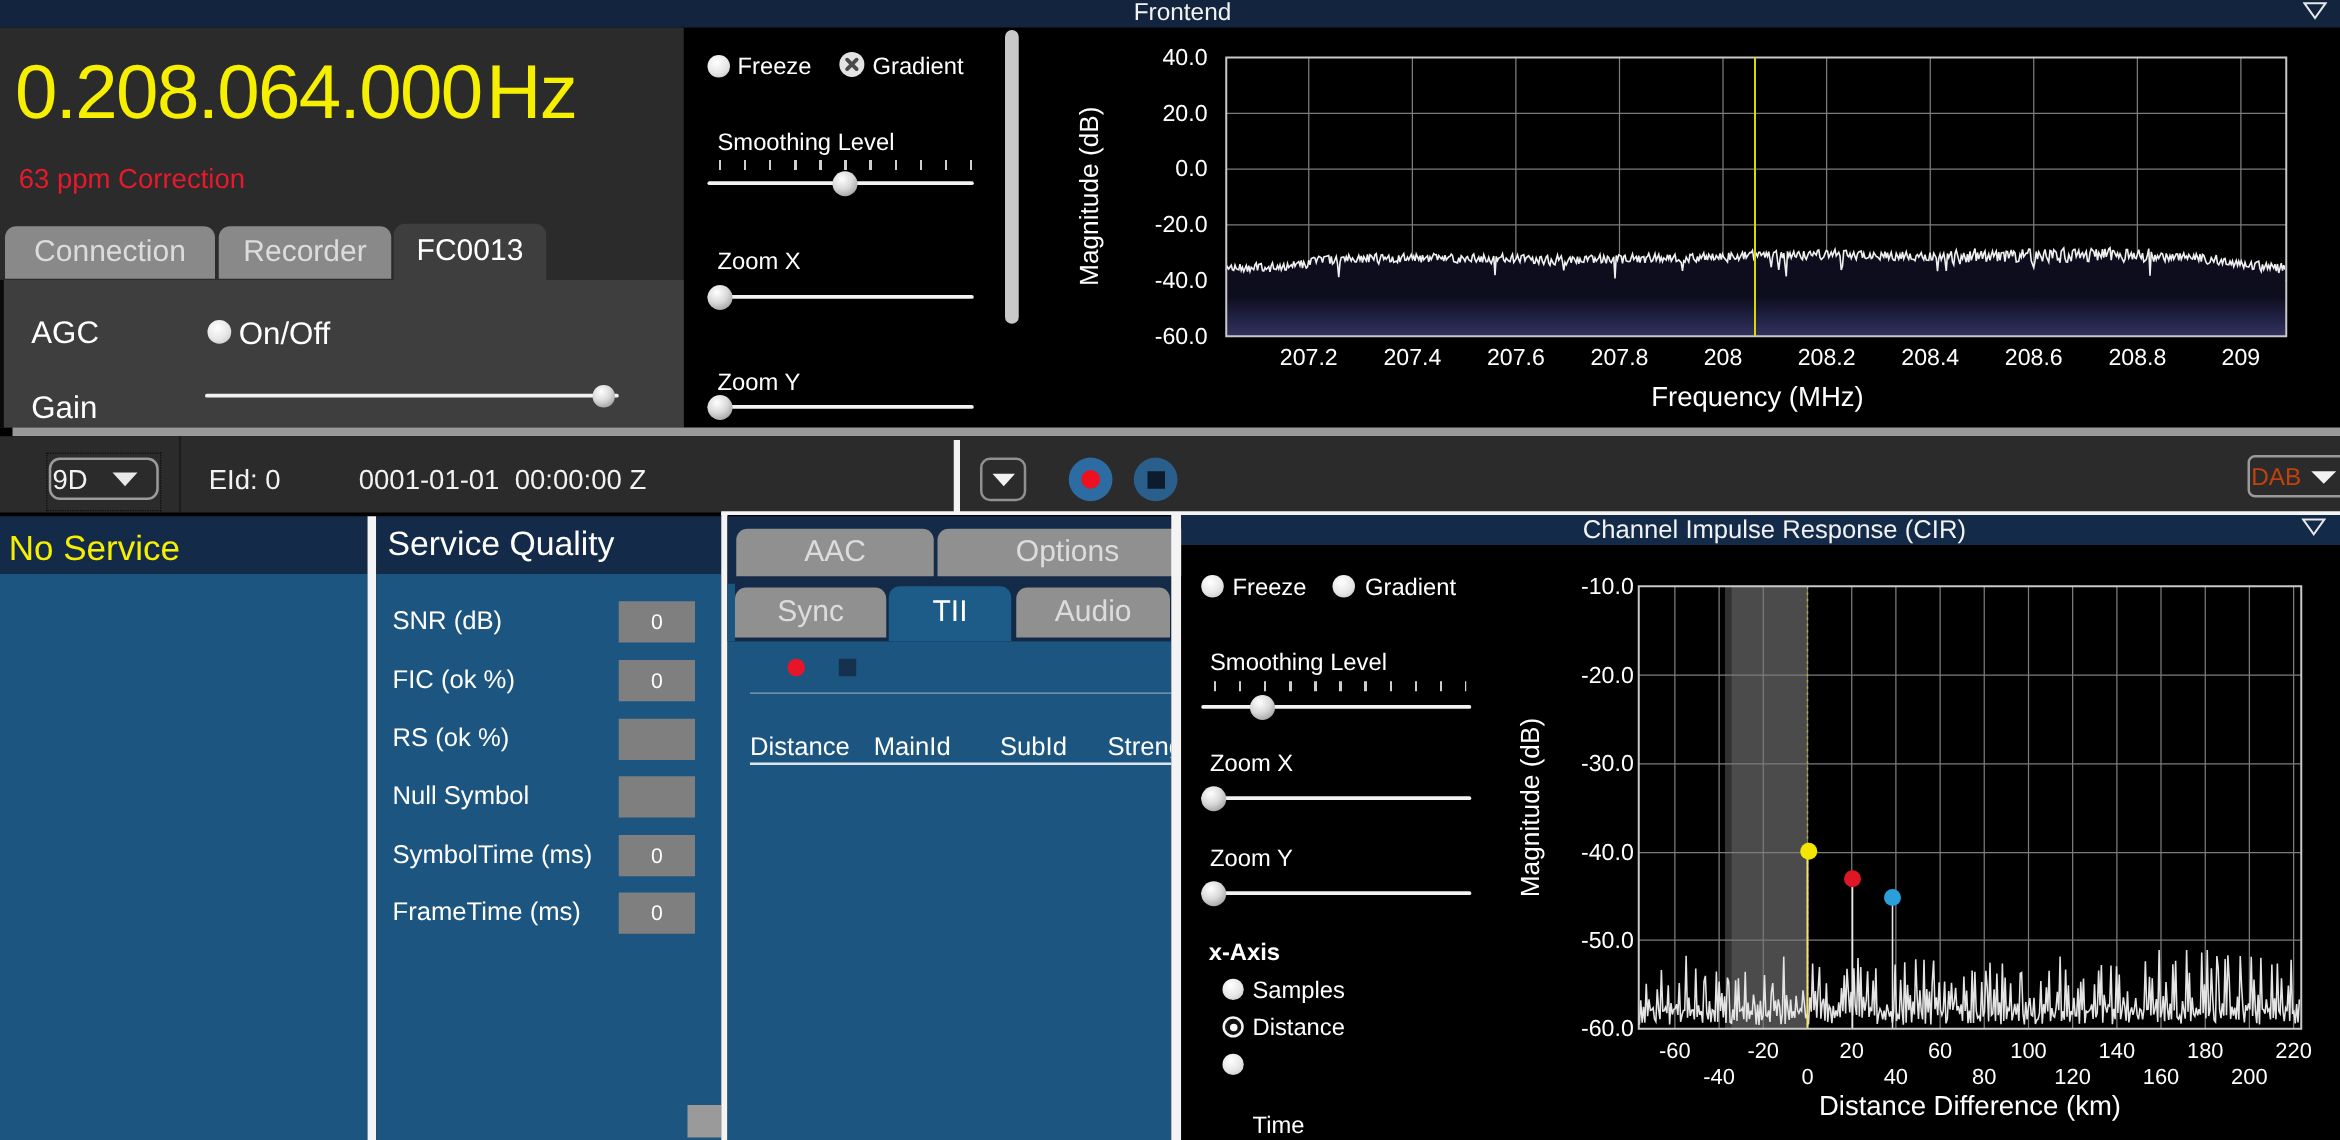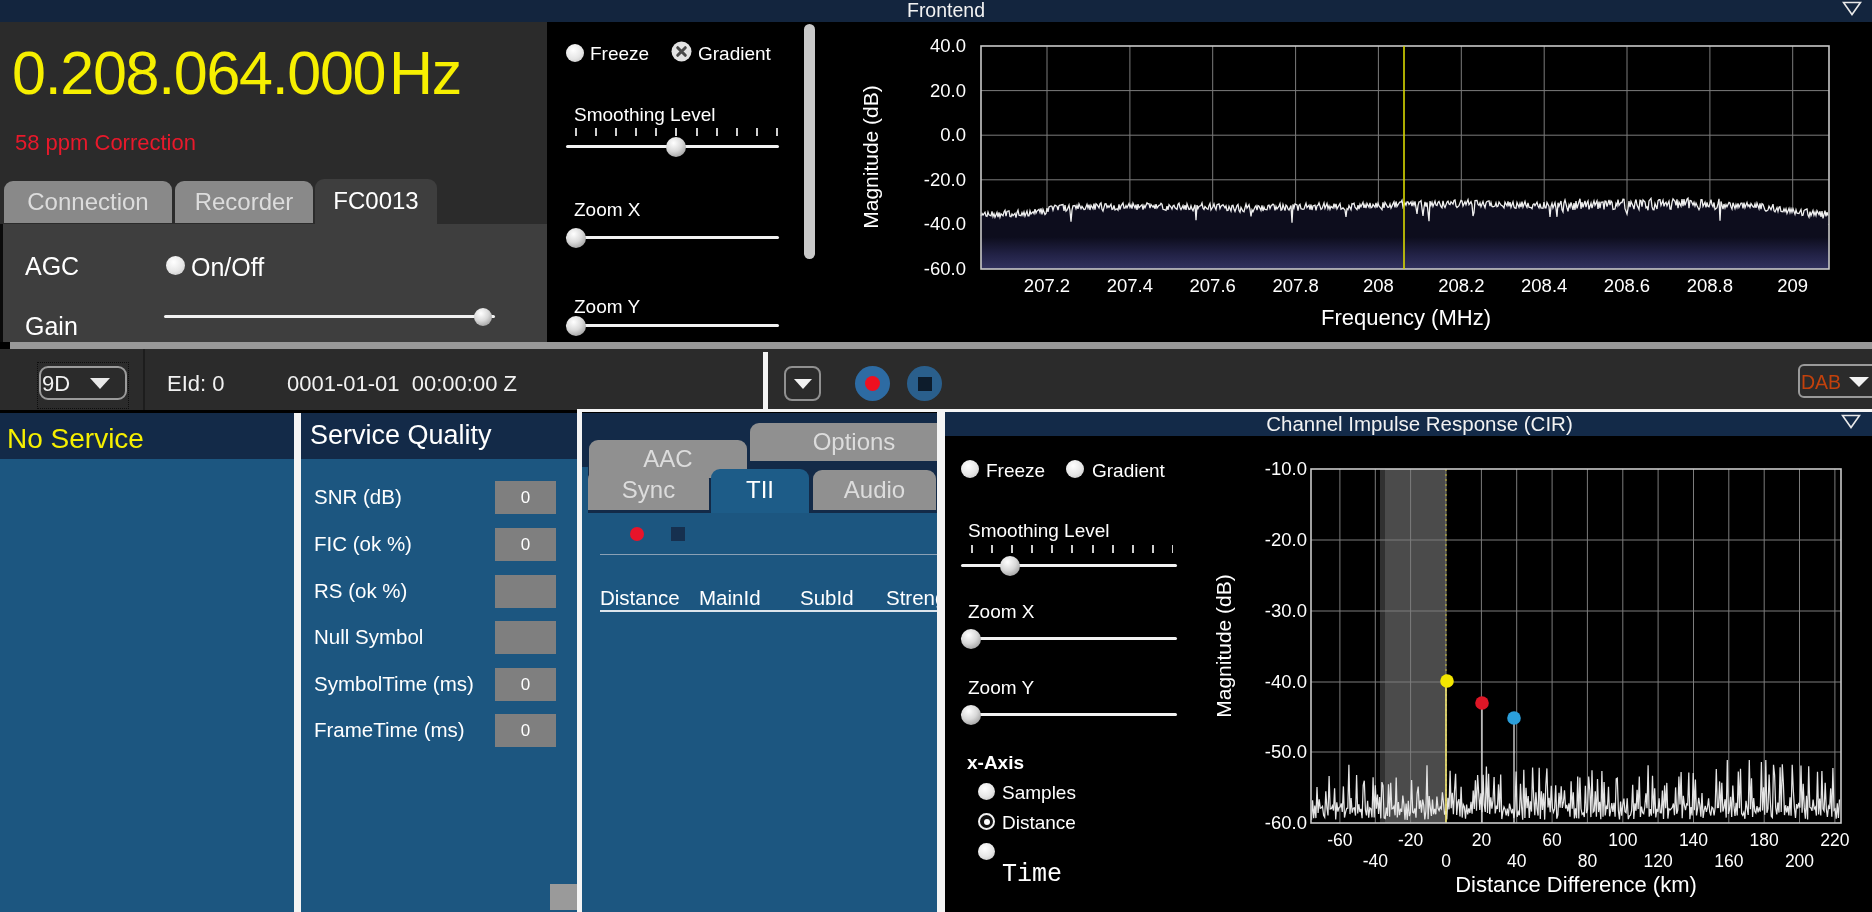--- a/index.html
+++ b/index.html
@@ -23,21 +23,21 @@
 <body>
 
 <div class="abs" style="left:0;top:0;width:1872px;height:22px;background:#13253e;"></div>
 <div class="abs lbl" style="left:20px;top:0;width:1852px;text-align:center;font-size:19.5px;line-height:21px;color:#f2f2f2;">Frontend</div>
 <svg class="abs" style="left:1842px;top:1px" width="20" height="15" viewBox="0 0 20 15">
     <path d="M1.5 1.5 H18.5 L10 13.5 Z" fill="none" stroke="#e8e8e8" stroke-width="1.6"></path>
   </svg>
 
 <div class="abs" style="left:0;top:22px;width:547px;height:320px;background:#2b2b2b;"></div>
 <div class="abs lbl" style="left:12px;top:38px;font-size:61px;letter-spacing:-1.3px;color:#f6ef00;">0.208.064.000 Hz</div>
-<div class="abs lbl" style="left:15px;top:130px;font-size:22px;color:#e8192b;">58 ppm Correction</div>
+<div class="abs lbl" style="left:15px;top:130px;font-size:22px;color:#e8192b;">63 ppm Correction</div>
 
 <div class="abs tab" style="left:4px;top:181px;width:168px;height:42px;background:#898989;font-size:24px;line-height:42px;">Connection</div>
 <div class="abs tab" style="left:175px;top:181px;width:138px;height:42px;background:#898989;font-size:24px;line-height:42px;">Recorder</div>
 <div class="abs tab" style="left:315px;top:179px;width:122px;height:46px;background:#3e3e3e;font-size:24px;line-height:44px;color:#fff;">FC0013</div>
 
 <div class="abs" style="left:3px;top:224px;width:544px;height:118px;background:#3e3e3e;"></div>
 <div class="abs" style="left:0;top:224px;width:3px;height:118px;background:#0a0a0a;"></div>
 <div class="abs lbl" style="left:25px;top:252px;font-size:25px;">AGC</div>
 <div class="abs radio" style="left:166px;top:256px;width:19px;height:19px;"></div>
 <div class="abs lbl" style="left:191px;top:253px;font-size:25px;">On/Off</div>
@@ -154,21 +154,21 @@
 <div class="vbox" style="top:621px;"></div>
 <div class="sqlbl" style="top:672px;">SymbolTime (ms)</div>
 <div class="vbox" style="top:668px;">0</div>
 <div class="sqlbl" style="top:718px;">FrameTime (ms)</div> 
 <div class="vbox" style="top:714px;">0</div>
 <div class="abs" style="left:550px;top:884px;width:27px;height:26px;background:#9a9a9a;"></div>
 <div class="abs" style="left:577px;top:410px;width:5px;height:502px;background:#f4f4f4;"></div>
 
 <div class="abs" style="left:582px;top:413px;width:355px;height:100px;background:#132a48;"></div>
 <div class="abs" style="left:582px;top:513px;width:355px;height:399px;background:#1c5680;"></div>
-<div class="abs tab" style="left:589px;top:423px;width:158px;height:38px;background:#909090;font-size:24px;line-height:38px;margin-top:17px;">AAC</div>
+<div class="abs tab" style="left:589px;top:423px;width:158px;height:38px;background:#909090;font-size:24px;line-height:38px;">AAC</div>
 <div class="abs tab" style="left:750px;top:423px;width:208px;height:38px;background:#909090;font-size:24px;line-height:38px;">Options</div>
 <div class="abs" style="left:582px;top:467px;width:6px;height:46px;background:#1c5680;"></div>
 <div class="abs tab" style="left:588px;top:470px;width:121px;height:40px;background:#909090;font-size:24px;line-height:40px;">Sync</div>
 <div class="abs tab" style="left:711px;top:469px;width:98px;height:44px;background:#1d5c88;font-size:24px;line-height:42px;color:#fff;">TII</div>
 <div class="abs tab" style="left:813px;top:470px;width:123px;height:40px;background:#909090;font-size:24px;line-height:40px;">Audio</div>
 <div class="abs" style="left:630px;top:527px;width:14px;height:14px;border-radius:50%;background:#e8142a;"></div>
 <div class="abs" style="left:671px;top:527px;width:14px;height:14px;background:#16304f;"></div>
 <div class="abs" style="left:600px;top:554px;width:337px;height:1px;background:#8aa0b5;"></div>
 <div class="abs lbl" style="left:600px;top:586px;font-size:20.5px;">Distance</div>
 <div class="abs lbl" style="left:699px;top:586px;font-size:20.5px;">MainId</div>
@@ -197,21 +197,21 @@
 <div class="abs lbl" style="left:968px;top:677px;font-size:19px;">Zoom Y</div>
 <div class="abs groove" style="left:961px;top:713px;width:216px;"></div>
 <div class="abs ball" style="left:961px;top:705px;width:20px;height:20px;"></div>
 <div class="abs lbl" style="left:967px;top:752px;font-size:19px;font-weight:bold;">x-Axis</div>
 <div class="abs radio" style="left:978px;top:783px;width:17px;height:17px;"></div>
 <div class="abs lbl" style="left:1002px;top:782px;font-size:19px;">Samples</div>
 <div class="abs" style="left:978px;top:813px;width:17px;height:17px;border-radius:50%;background:#111;border:2px solid #f2f2f2;"></div>
 <div class="abs" style="left:983.5px;top:818.5px;width:6px;height:6px;border-radius:50%;background:#fff;"></div>
 <div class="abs lbl" style="left:1002px;top:812px;font-size:19px;">Distance</div>
 <div class="abs radio" style="left:978px;top:843px;width:17px;height:17px;"></div>
-<div class="abs lbl" style="left:1002px;top:860px;font-size:25px;font-family:Liberation Mono, monospace;">Time</div>
+<div class="abs lbl" style="left:1002px;top:890px;font-size:19px;">Time</div>
 
 <svg style="position:absolute;left:945px;top:436px" width="927" height="476" viewBox="0 0 927 476">
     <rect x="435" y="33" width="5" height="354" fill="#313131"></rect>
     <rect x="440" y="33" width="61" height="354" fill="#4b4b4b"></rect>
     <g stroke="#7c7c7c" stroke-width="1">
       <line x1="394.9" y1="33" x2="394.9" y2="387"></line>
       <line x1="430.3" y1="33" x2="430.3" y2="387"></line>
       <line x1="465.6" y1="33" x2="465.6" y2="387"></line>
       <line x1="501.0" y1="33" x2="501.0" y2="387"></line>
       <line x1="536.4" y1="33" x2="536.4" y2="387"></line>

